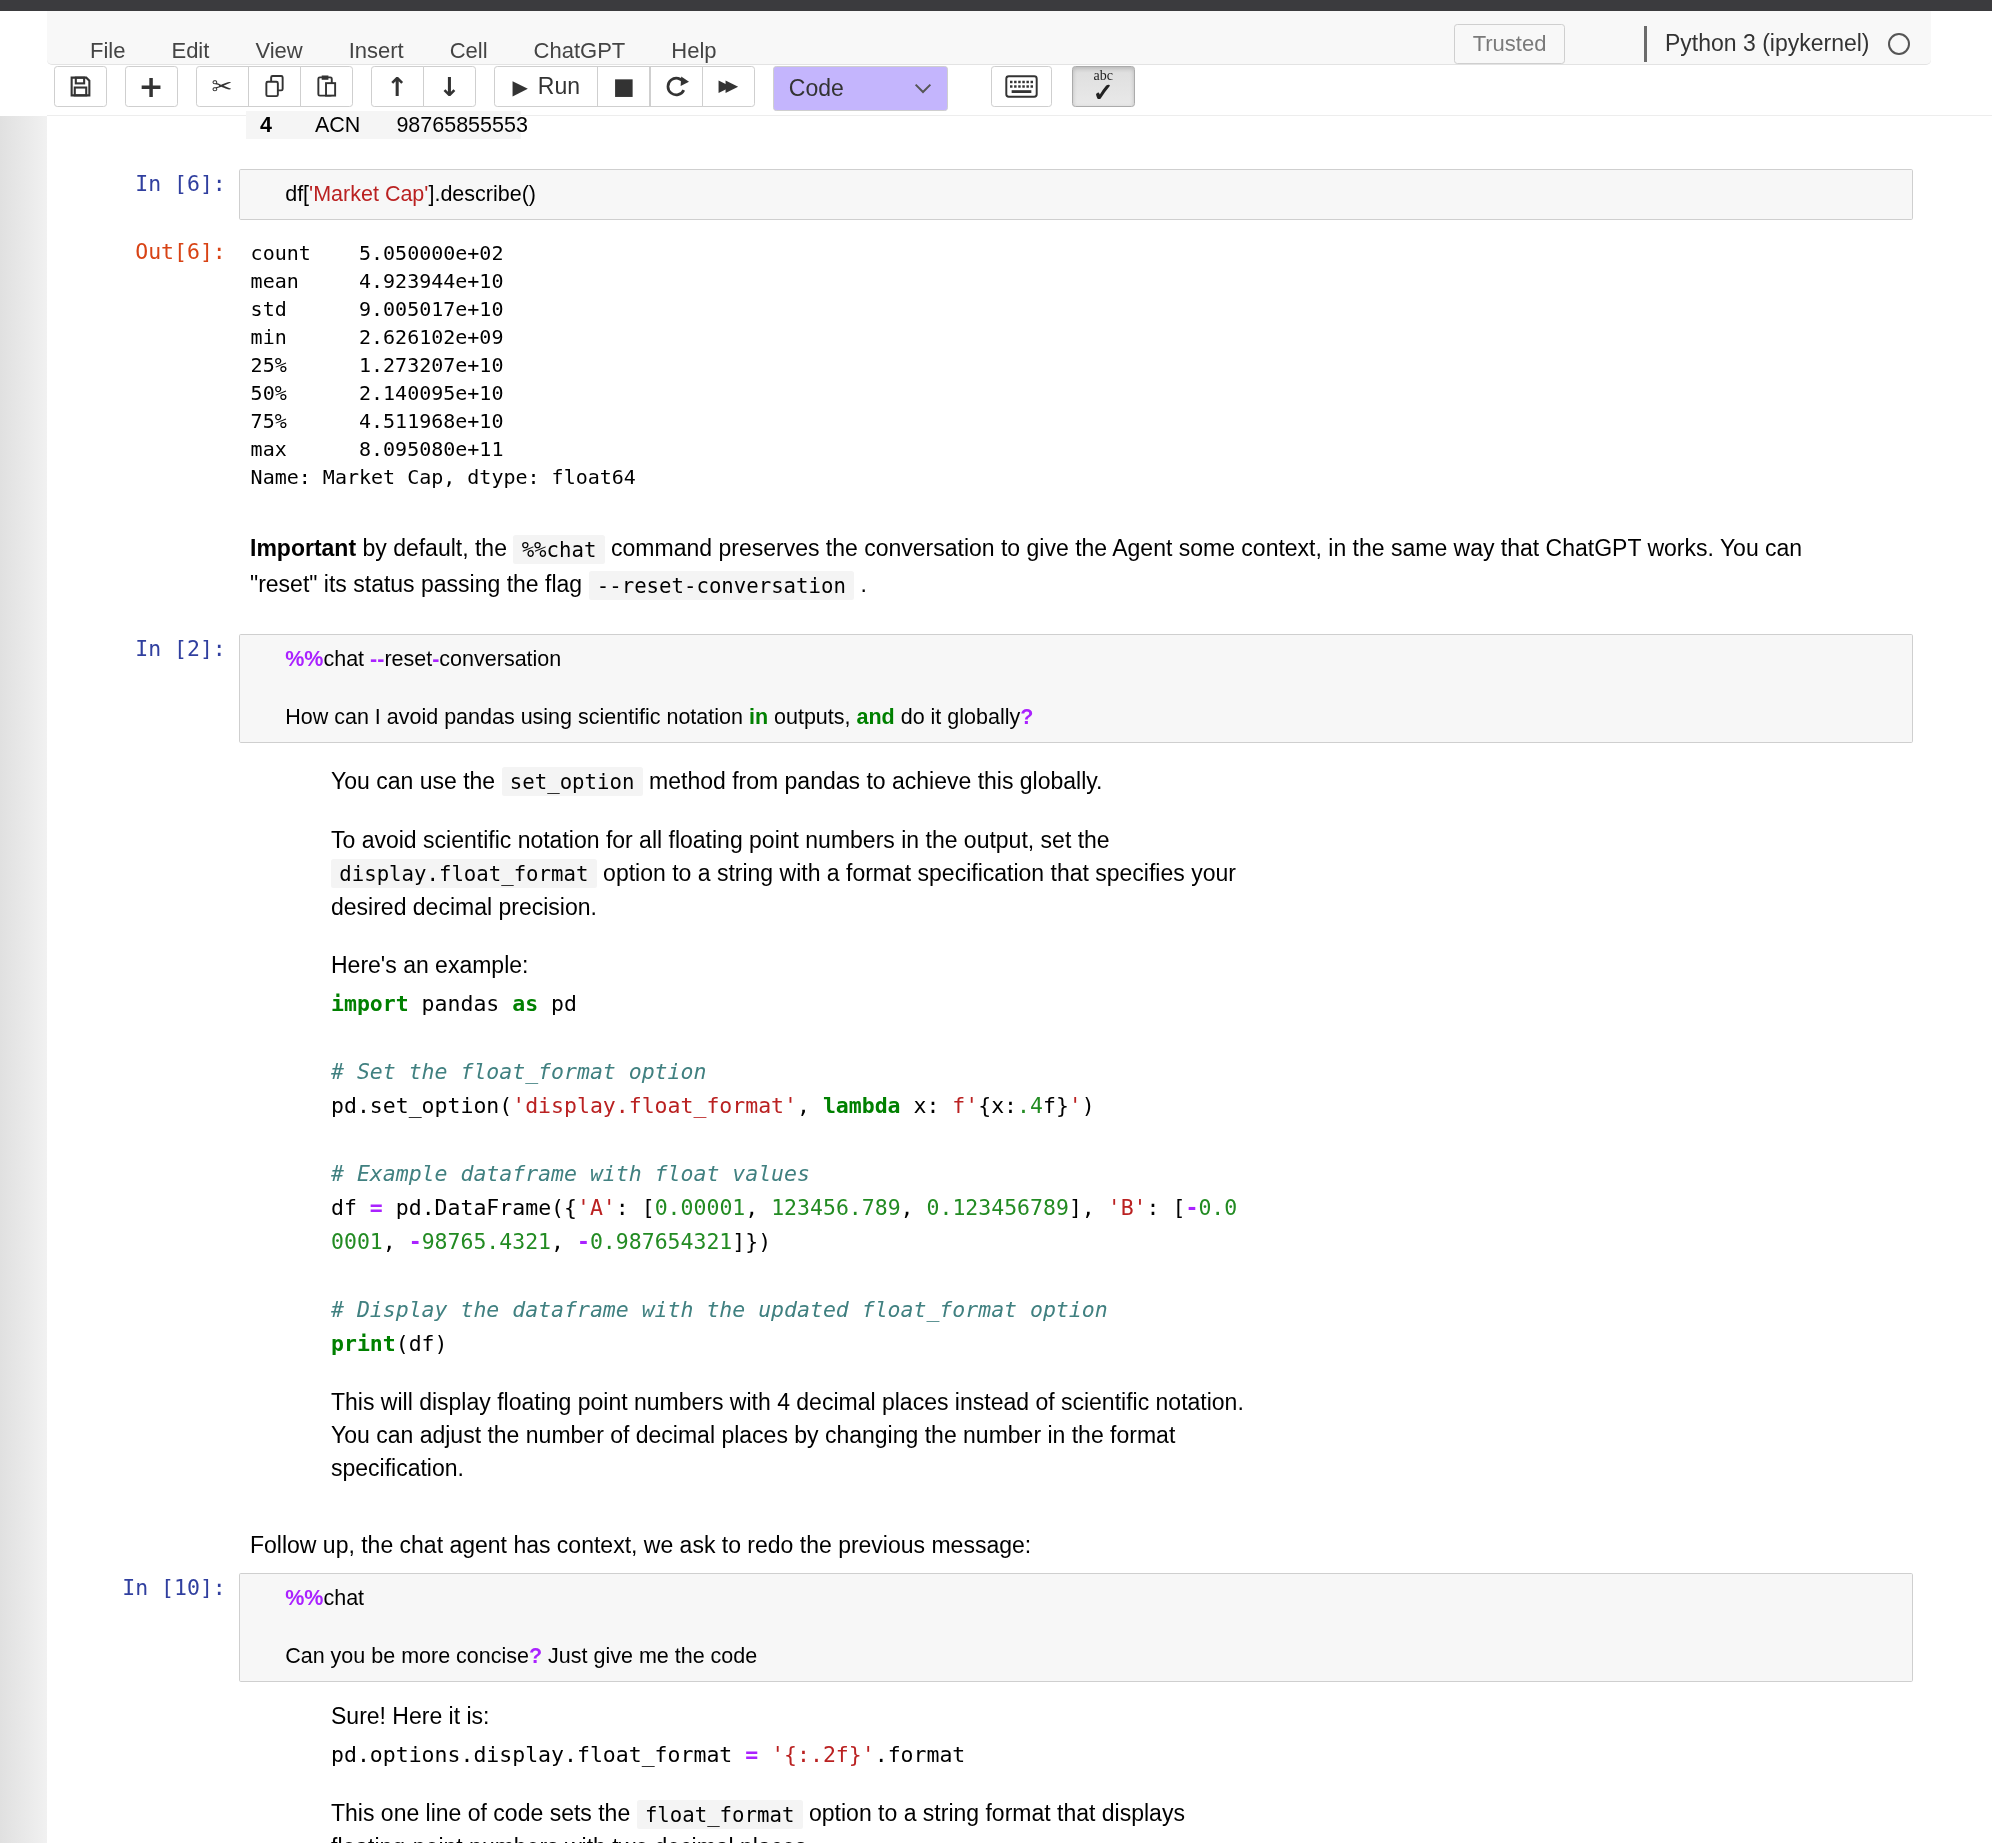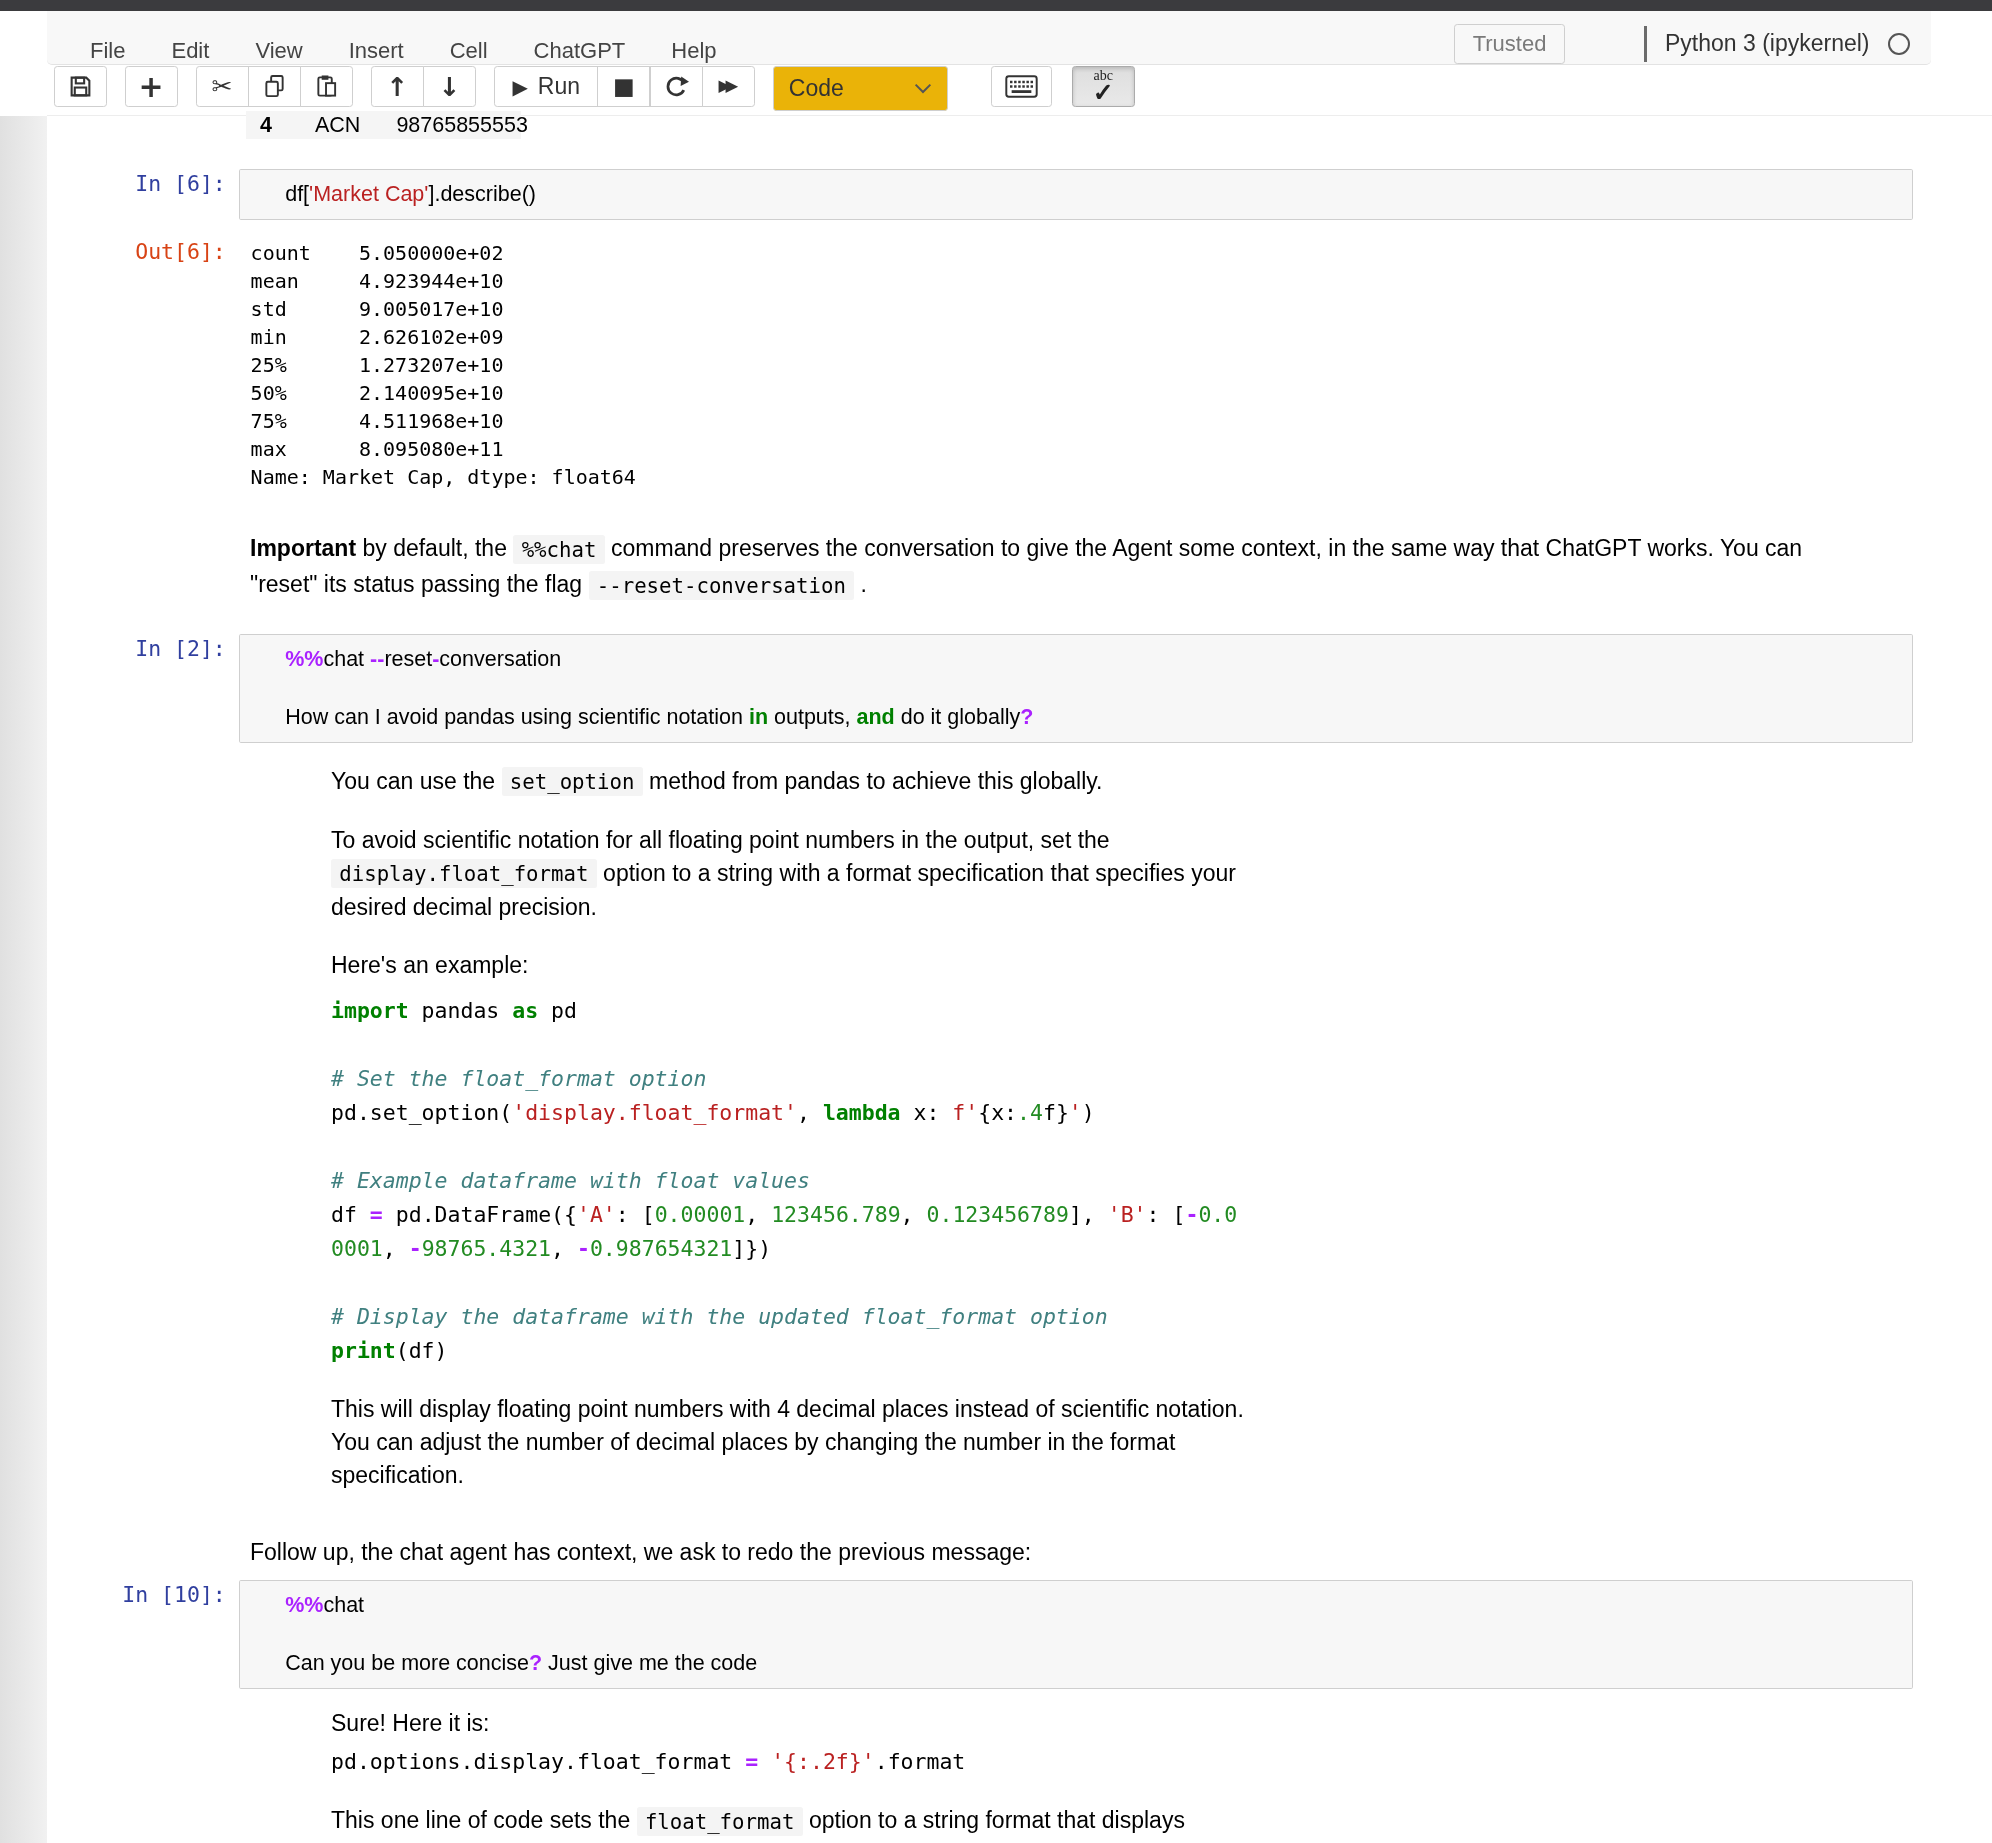--- a/index.html
+++ b/index.html
@@ -33,21 +33,21 @@
   .tgroup .tbtn:first-child { border-radius:3.3px 0 0 3.3px; margin-left:0; }
   .tgroup .tbtn:last-child { border-radius:0 3.3px 3.3px 0; }
   .tbtn.single { margin-right:18px; }
   .glyph { font-size:25px; line-height:1; font-family:"DejaVu Sans", sans-serif; }
   .glyph.arrow { font-weight:bold; font-size:26px; }
   .run-btn { min-width:104px; }
   .run-btn .play { font-size:20px; margin-right:10px; }
   .run-btn .lbl { font-size:23px; }
   .stop-glyph { font-size:23px; }
   .ff-glyph { font-size:16.5px; letter-spacing:-5.8px; padding-right:5.8px; }
-  .cell-type { width:175px; height:45px; background:#eab308; border:0.8px solid #cfcfcf; border-radius:3.3px;
+  .cell-type { width:175px; height:45px; background:#c4b5fd; border:0.8px solid #cfcfcf; border-radius:3.3px;
     display:flex; align-items:center; justify-content:space-between; padding:0 15px; margin-right:43px; cursor:pointer; }
   .cell-type .val { font-size:23px; color:#333; }
   .kb-btn { width:61px; margin-right:20px; }
   .abc-btn { width:63px; background:linear-gradient(#dedede,#e9e9e9); border-color:#ababab;
     box-shadow:inset 0 1.7px 4.1px rgba(0,0,0,.18); flex-direction:column; }
   .abc-top { font-size:14px; line-height:12.4px; color:#222; font-family:"Liberation Serif", serif; }
   .abc-check { font-size:25px; line-height:21.5px; font-weight:bold; color:#222; }
 
   
   .nb { position:absolute; left:47px; top:107px; width:1945px; }
@@ -70,21 +70,21 @@
   .out-pre { padding-left:11.6px; padding-top:2.5px; }
   .out-pre .pln { font-family:"DejaVu Sans Mono", monospace; font-size:20px; line-height:28px; white-space:pre; }
 
   .md { margin-left:203px; font-size:23px; }
   .md .ln { line-height:35px; white-space:pre-wrap; }
 
   .chat-out { margin-left:284px; }
   .chat-out .para .ln { font-size:23px; line-height:33px; white-space:pre-wrap; }
   .chat-out .para { margin-top:25px; }
   .chat-out .para:first-child { margin-top:0; }
-  .code-pre { margin-top:12px; }
+  .code-pre { margin-top:5px; }
   .code-pre .ln { font-family:"DejaVu Sans Mono", monospace; font-size:21.5px; line-height:34px; white-space:pre-wrap; }
 
   
   .tok-k { color:#008000; font-weight:bold; }
   .tok-s { color:#BA2121; }
   .tok-o { color:#AA22FF; font-weight:bold; }
   .tok-m { color:#AA22FF; font-weight:bold; }
   .tok-c { color:#408080; font-style:italic; }
   .tok-n { color:#228B22; }
   .tok-b { font-weight:bold; }

